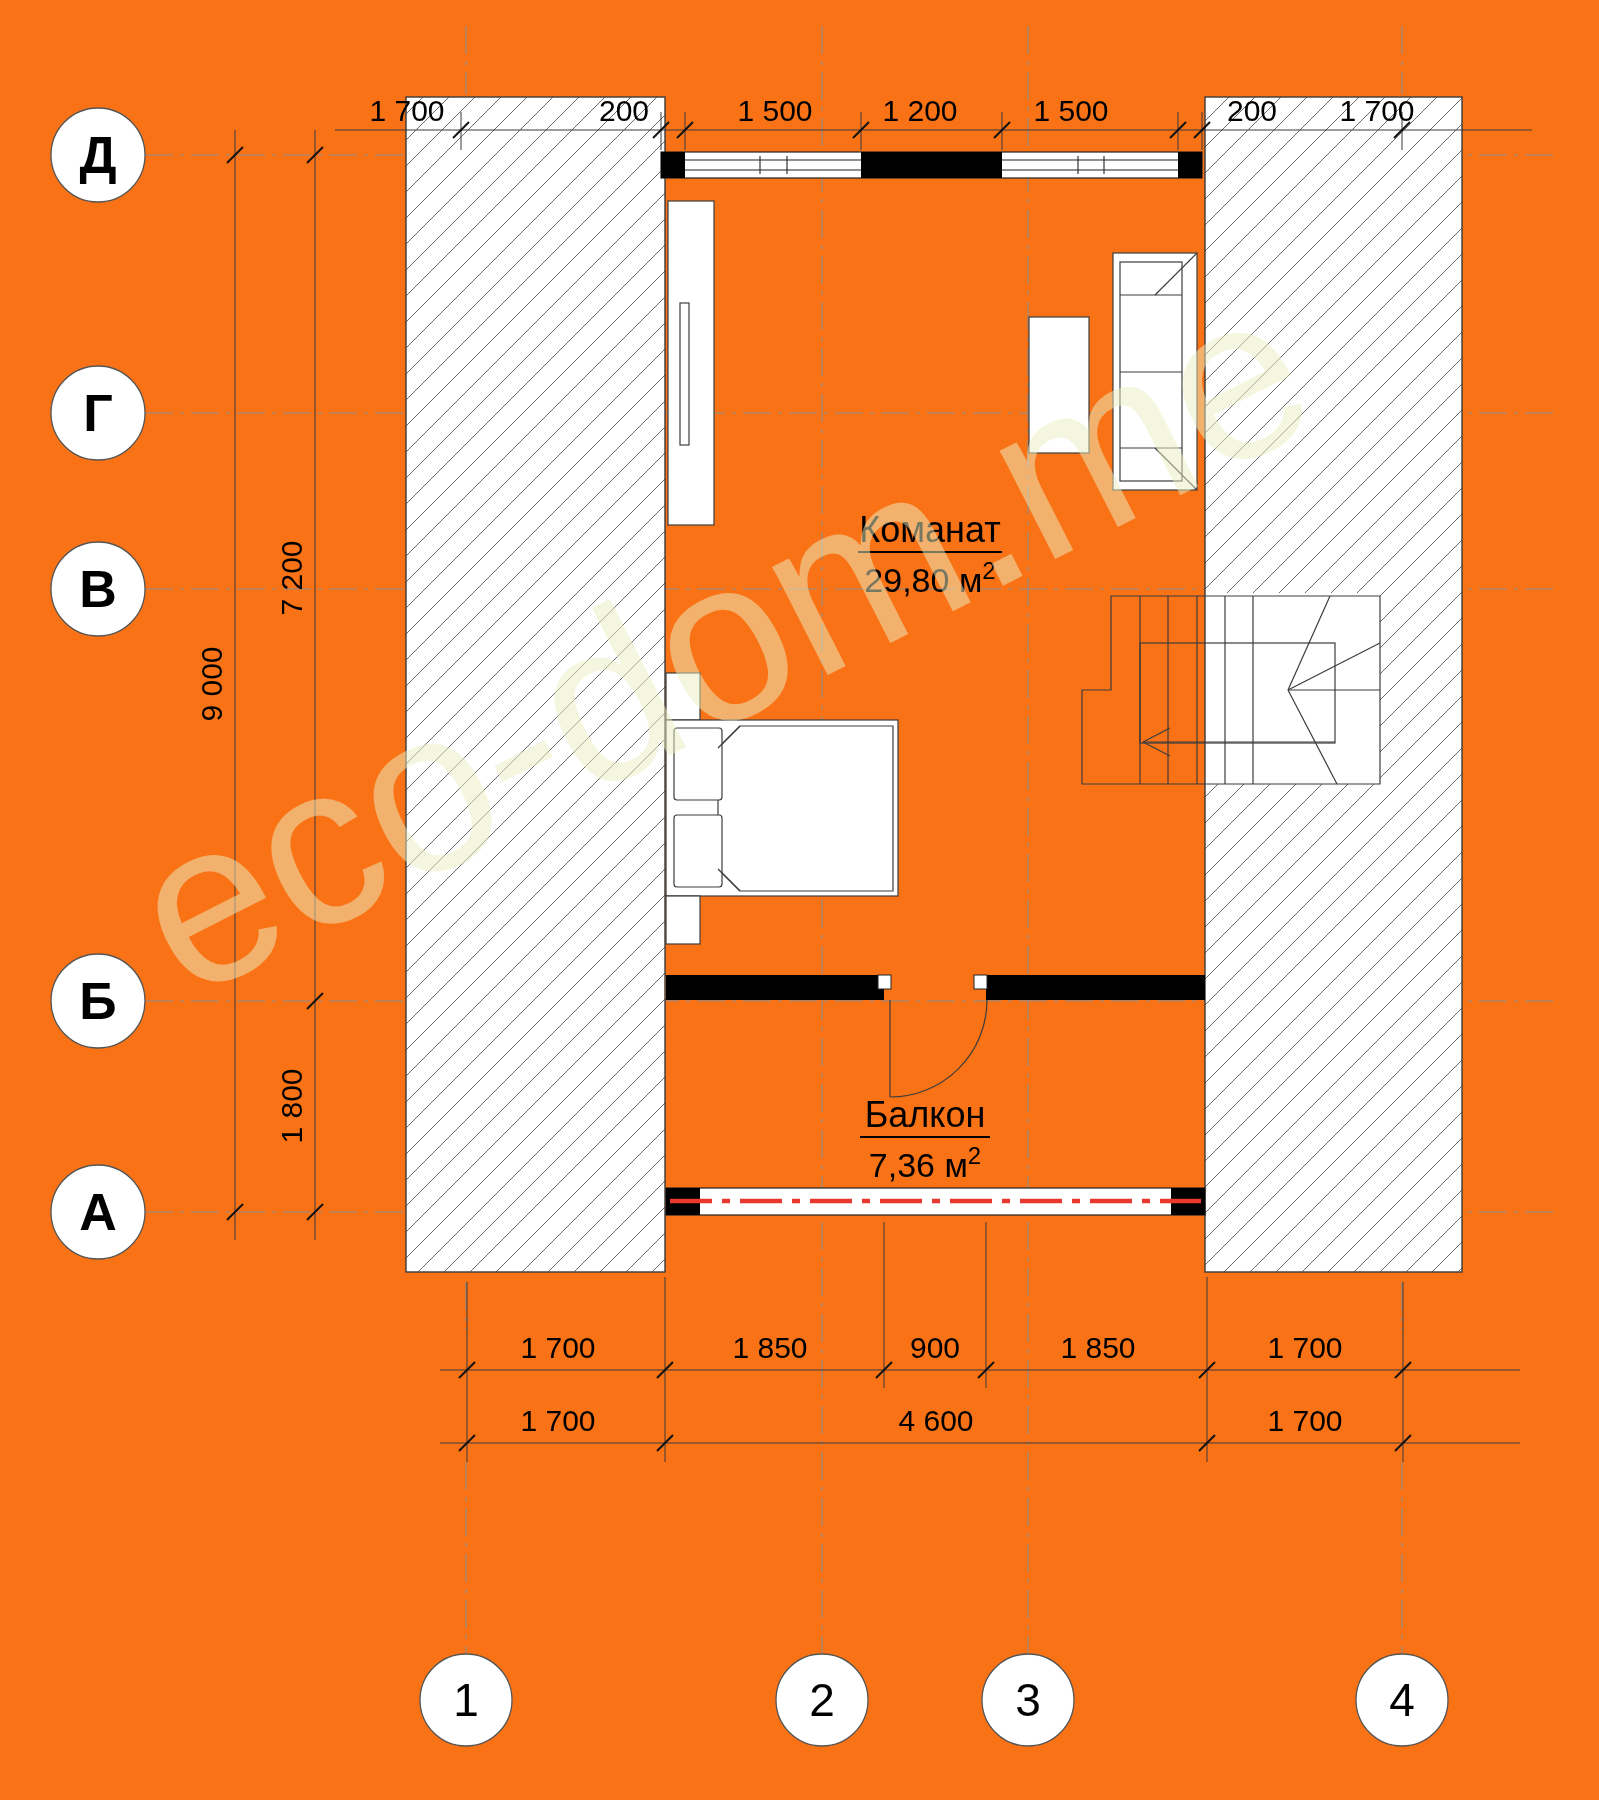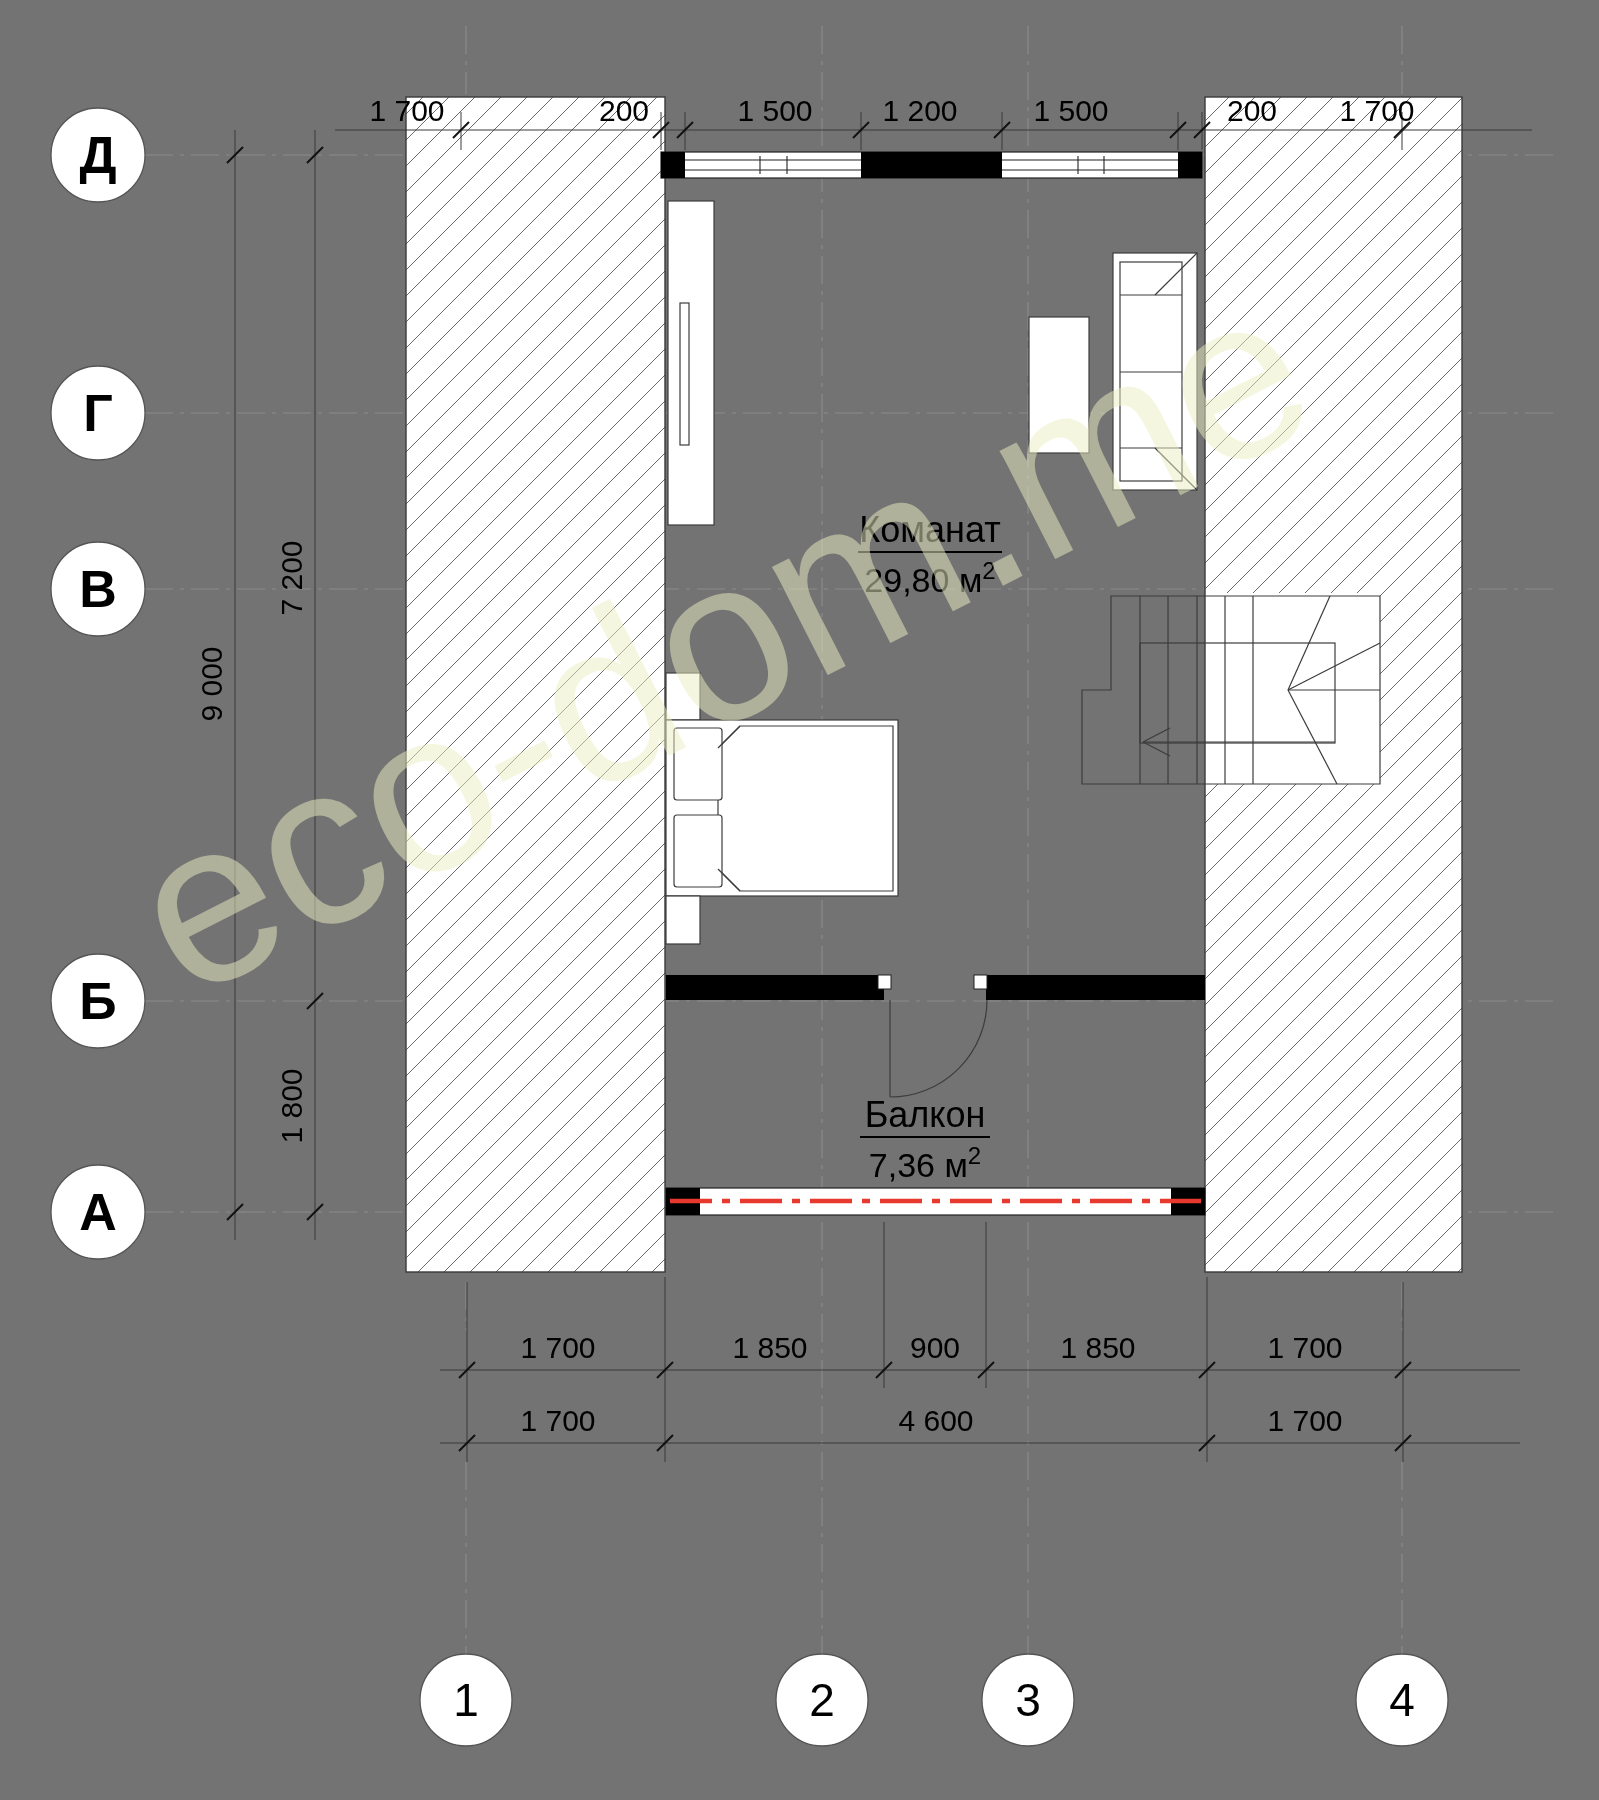--- a/index.html
+++ b/index.html
@@ -1,16 +1,16 @@
 <!DOCTYPE html>
 <html><head>
 <meta charset="utf-8">
 <style>
   html,body{margin:0;padding:0;background:#ffffff;}
-  .stage{position:relative;width:1599px;height:1800px;background:#737373;overflow:hidden;}
+  .stage{position:relative;width:1599px;height:1800px;background:#f97316;overflow:hidden;}
   svg{display:block;}
   .wall{fill:#000;stroke:none;}
   .thin{stroke:#3c3c3c;stroke-width:1.2;fill:none;}
   .furn{stroke:#3c3c3c;stroke-width:1.2;fill:#ffffff;}
   .hborder{stroke:#3a3a3a;stroke-width:1.4;fill:none;}
   .axis{stroke:#8c8c8c;stroke-width:1.1;fill:none;stroke-dasharray:28 7 4 7;}
   .dim{stroke:#3a3a3a;stroke-width:1;fill:none;}
   .wit{stroke:#3a3a3a;stroke-width:1;fill:none;}
   .tick{stroke:#111;stroke-width:2;}
   .dimtxt{font-family:"Liberation Sans",sans-serif;font-size:30px;fill:#000;}

